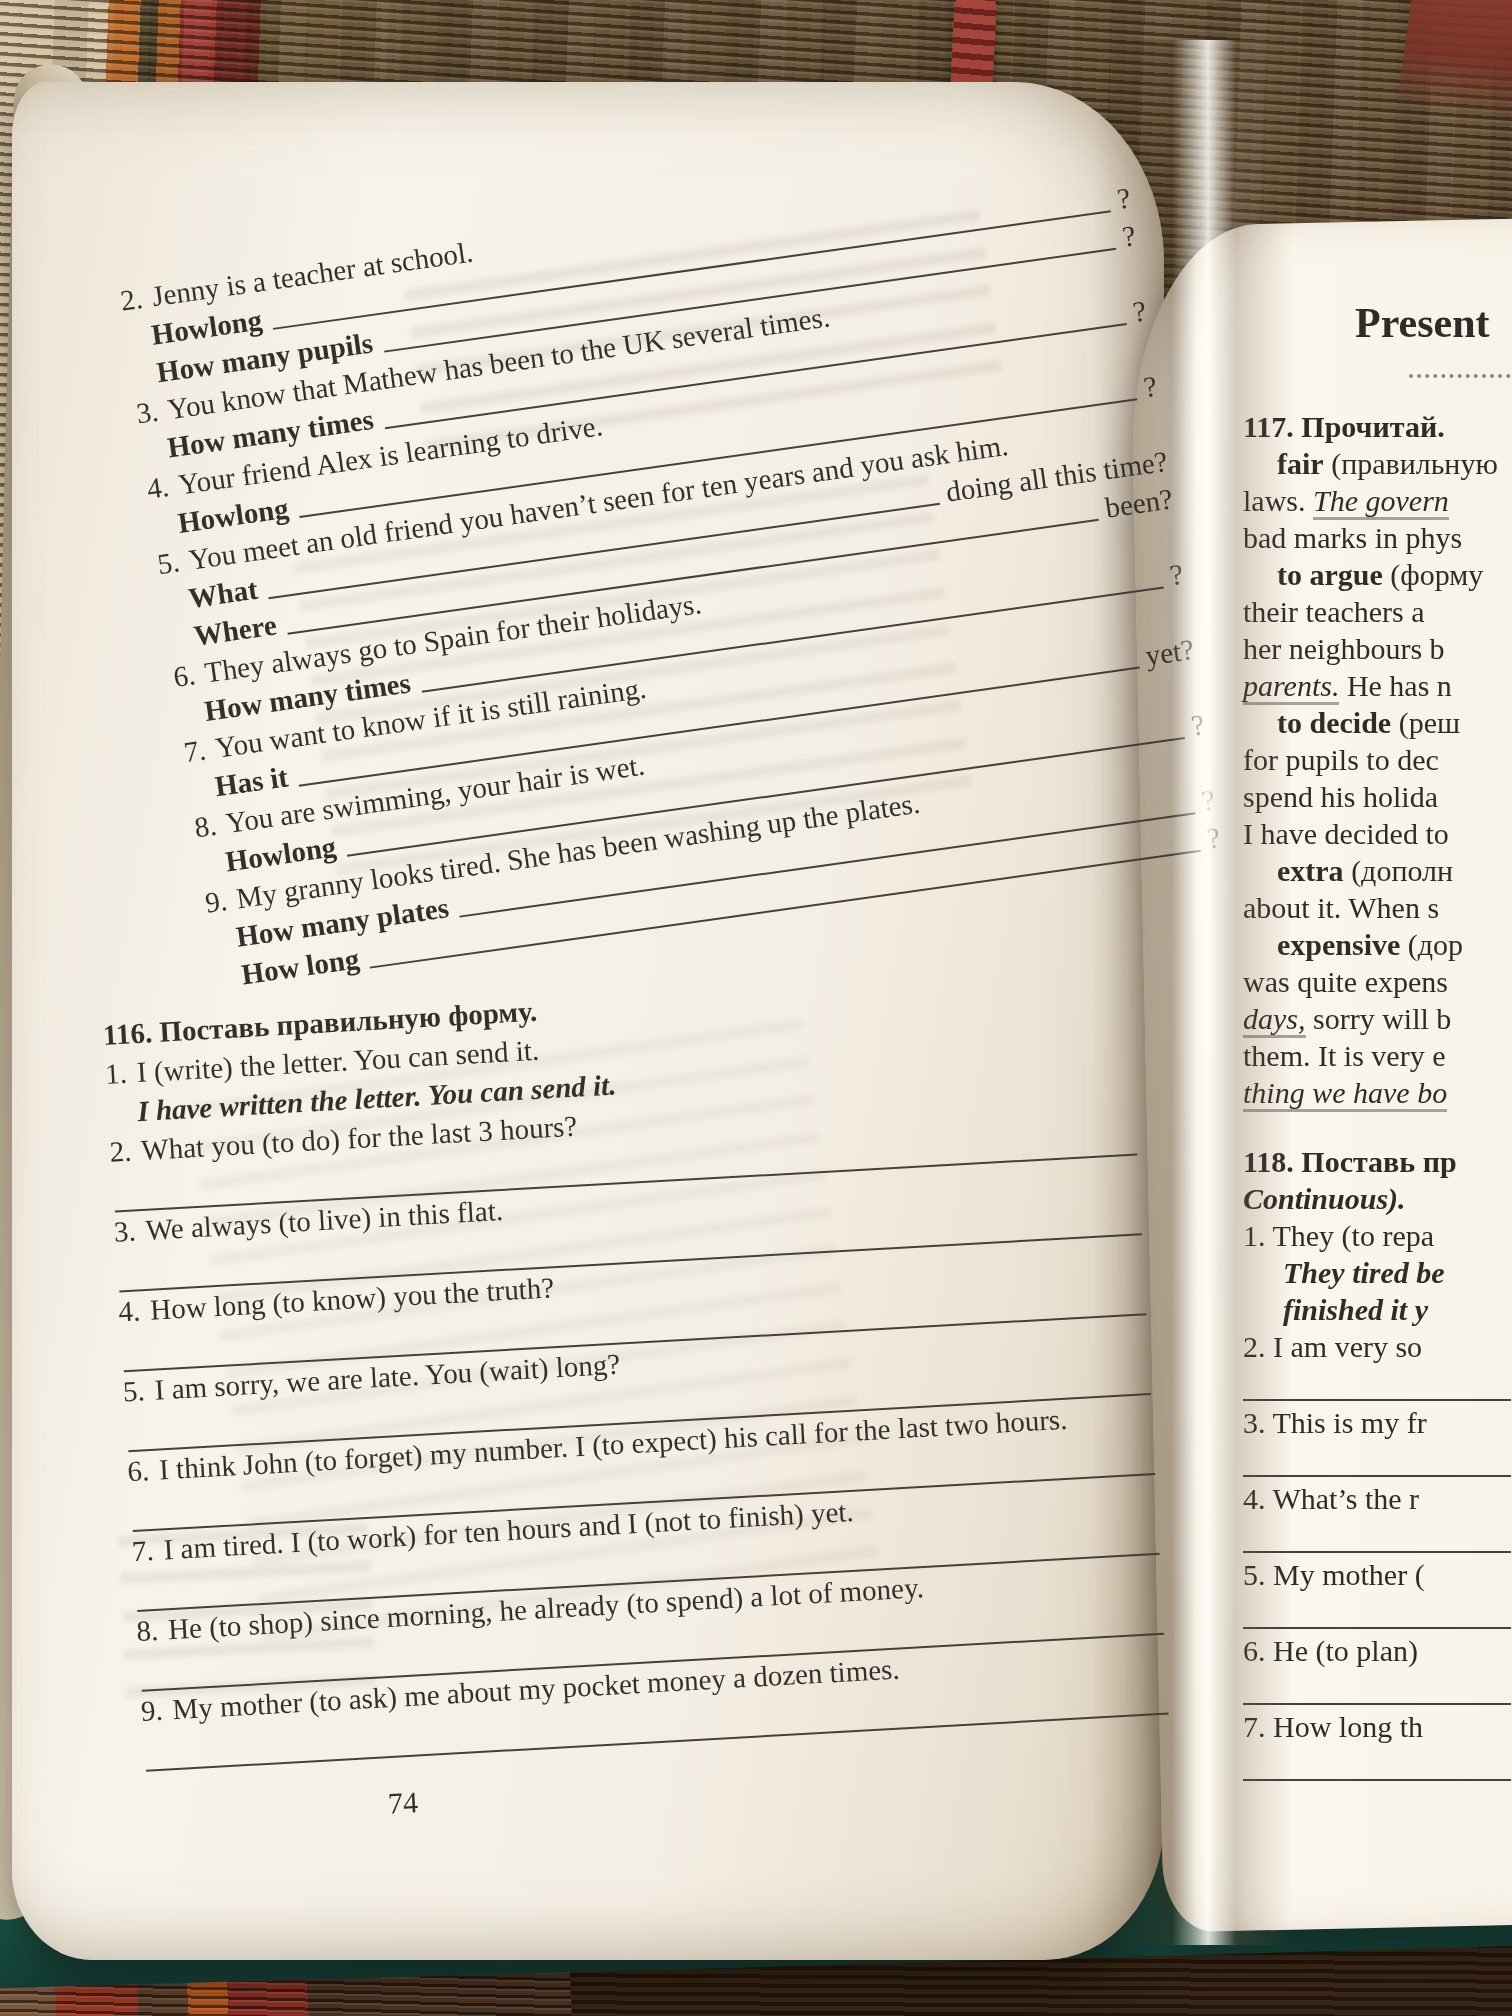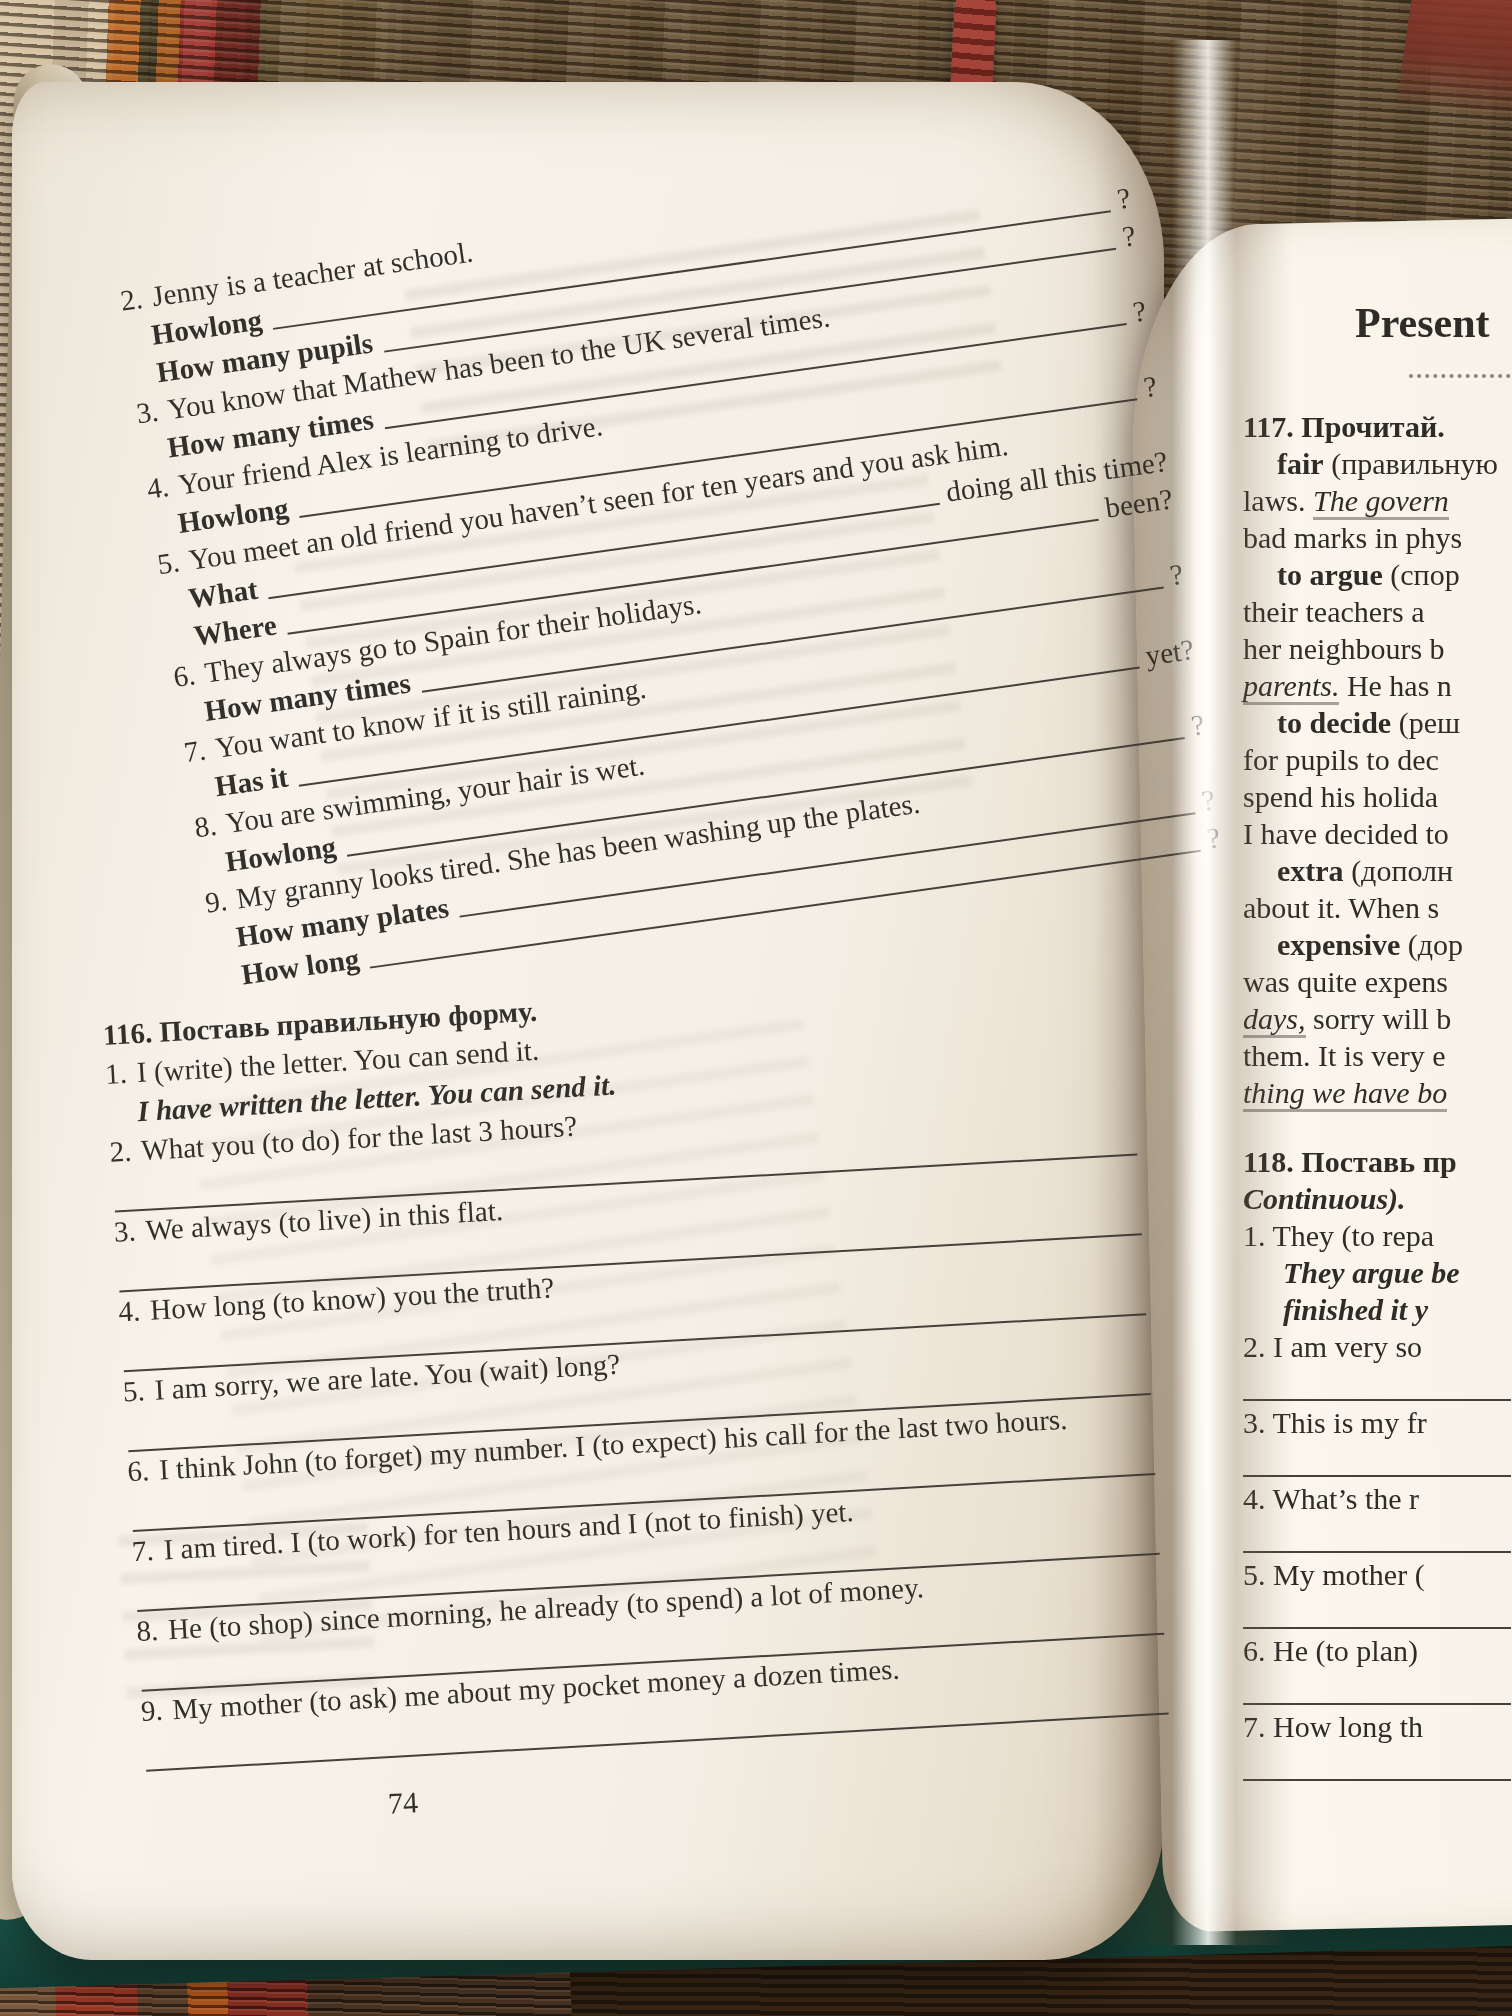--- a/index.html
+++ b/index.html
@@ -205,41 +205,41 @@
   <div class="pagenum">74</div>
 
   <div class="rp">
     <div class="rp-heading">Present</div>
     <div class="dotted"></div>
     <div class="h117">117. Прочитай.</div>
     <div id="rp117lines">
         <div class="rrow ind"><span class="b">fair</span><span> (правильную</span></div>
         <div class="rrow"><span>laws. </span><span class="u">The govern</span></div>
         <div class="rrow"><span>bad marks in phys</span></div>
-        <div class="rrow ind"><span class="b">to argue</span><span> (спор</span></div>
+        <div class="rrow ind"><span class="b">to argue</span><span> (форму</span></div>
         <div class="rrow"><span>their teachers a</span></div>
         <div class="rrow"><span>her neighbours b</span></div>
         <div class="rrow"><span class="u">parents.</span><span> He has n</span></div>
         <div class="rrow ind"><span class="b">to decide</span><span> (реш</span></div>
         <div class="rrow"><span>for pupils to dec</span></div>
         <div class="rrow"><span>spend his holida</span></div>
         <div class="rrow"><span>I have decided to</span></div>
         <div class="rrow ind"><span class="b">extra</span><span> (дополн</span></div>
         <div class="rrow"><span>about it. When s</span></div>
         <div class="rrow ind"><span class="b">expensive</span><span> (дор</span></div>
         <div class="rrow"><span>was quite expens</span></div>
         <div class="rrow"><span class="u">days,</span><span> sorry will b</span></div>
         <div class="rrow"><span>them. It is very e</span></div>
         <div class="rrow"><span class="u">thing we have bo</span></div>
       </div>
     <div class="h118">118. Поставь пр</div>
     <div class="h118b">Continuous).</div>
     <div id="rp118items">
         <div class="rrow"><span>1. They (to repa</span></div>
-        <div class="rrow ind2"><span class="b i">They argue be</span></div>
+        <div class="rrow ind2"><span class="b i">They tired be</span></div>
         <div class="rrow ind2"><span class="b i">finished it y</span></div>
         <div class="rrow"><span>2. I am very so</span></div>
         <div class="rblank"></div>
         <div class="rrow"><span>3. This is my fr</span></div>
         <div class="rblank"></div>
         <div class="rrow"><span>4. What’s the r</span></div>
         <div class="rblank"></div>
         <div class="rrow"><span>5. My mother (</span></div>
         <div class="rblank"></div>
         <div class="rrow"><span>6. He (to plan)</span></div>

